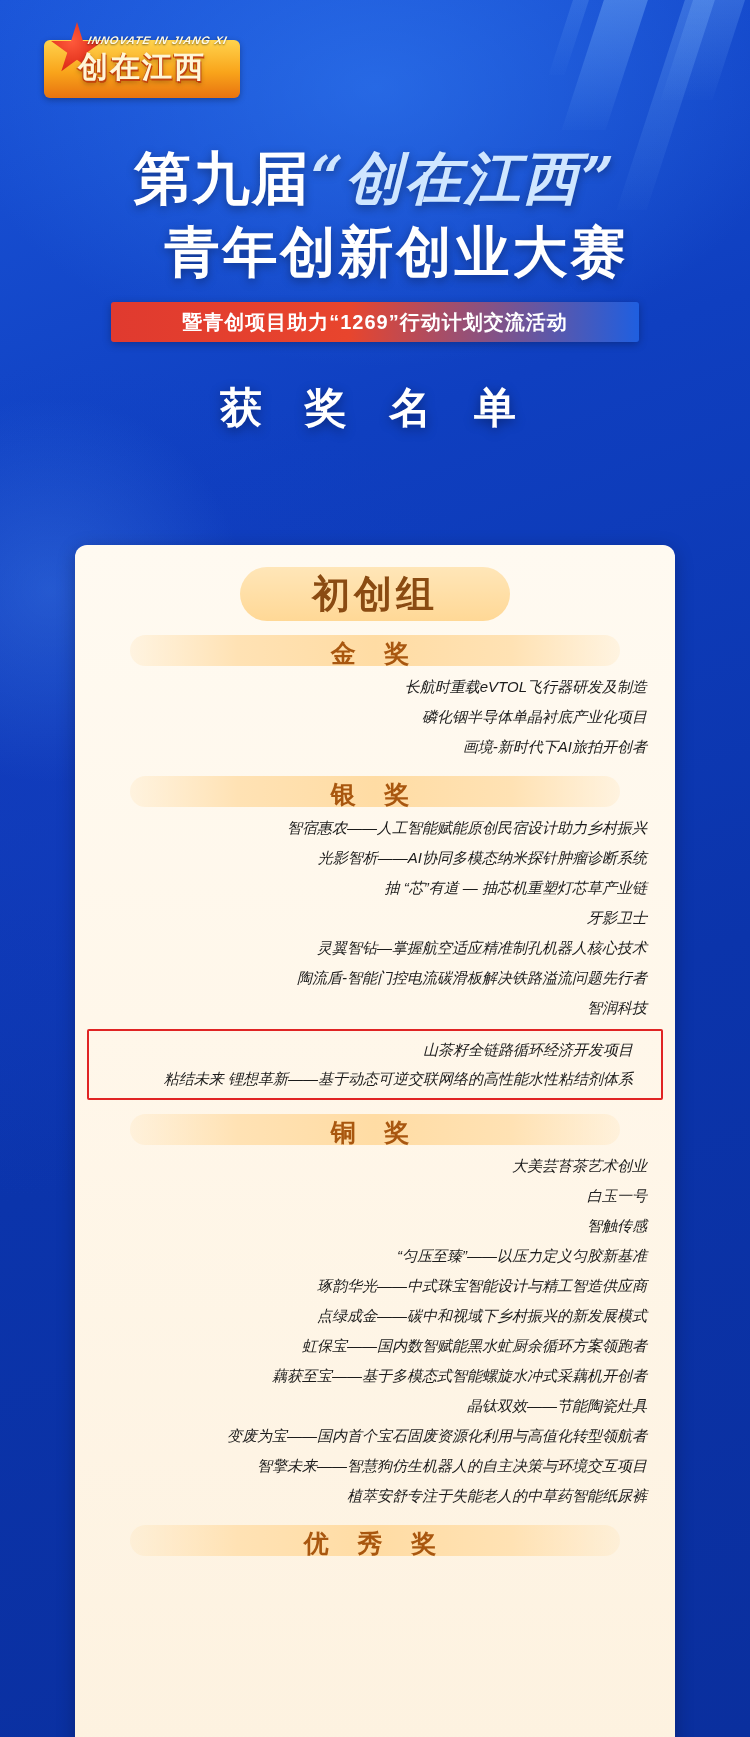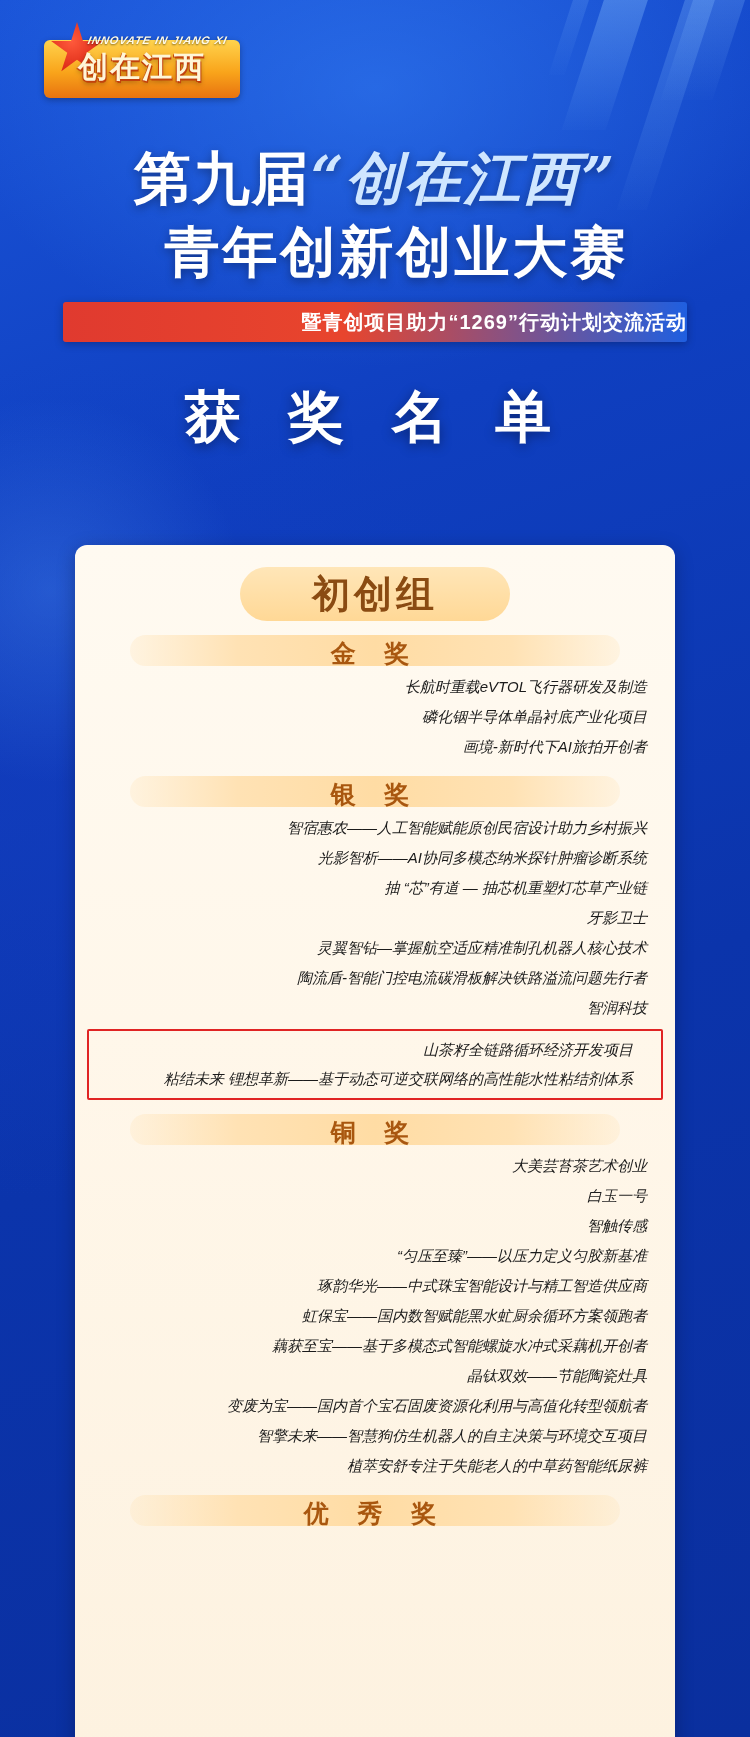--- a/index.html
+++ b/index.html
@@ -120,36 +120,35 @@
     font-weight: bold;
     color: #ffffff;
     letter-spacing: 3px;
     line-height: 72px;
     text-shadow: 0 3px 10px rgba(0,0,0,.35);
     white-space: nowrap;
     padding-left: 43px;
   }
   .subtitle-bar {
     margin: 14px auto 0;
-    width: 624px;
+    width: 528px;
     height: 40px;
     line-height: 40px;
     border-radius: 3px;
     background: linear-gradient(90deg, #e03a2f 0%, #e8452d 45%, #1f5fe0 100%);
     color: #ffffff;
     font-size: 20px;
     font-weight: bold;
     letter-spacing: 1px;
     box-shadow: 0 2px 8px rgba(0,0,0,.28);
-    text-align: right;
   }
   .awards-title {
     margin-top: 38px;
     font-family: "DejaVu Sans", sans-serif;
-    font-size: 56px;
+    font-size: 42px;
     font-weight: bold;
     letter-spacing: 14px;
     color: #ffffff;
     text-shadow: 0 3px 12px rgba(0,0,0,.4);
   }
 
   
   .card {
     position: absolute;
     left: 75px;
@@ -256,20 +255,21 @@
           <div class="entry">山茶籽全链路循环经济开发项目</div>
           <div class="entry">粘结未来 锂想革新——基于动态可逆交联网络的高性能水性粘结剂体系</div>
         </div>
         <div class="medal-bar">铜  奖</div>
         <div class="entry-list">
           <div class="entry">大美芸苔茶艺术创业</div>
           <div class="entry">白玉一号</div>
           <div class="entry">智触传感</div>
           <div class="entry">“匀压至臻”——以压力定义匀胶新基准</div>
           <div class="entry">琢韵华光——中式珠宝智能设计与精工智造供应商</div>
+          <div class="entry">点绿成金——碳中和视域下乡村振兴的新发展模式</div>
           <div class="entry">虹保宝——国内数智赋能黑水虻厨余循环方案领跑者</div>
           <div class="entry">藕获至宝——基于多模态式智能螺旋水冲式采藕机开创者</div>
           <div class="entry">晶钛双效——节能陶瓷灶具</div>
           <div class="entry">变废为宝——国内首个宝石固废资源化利用与高值化转型领航者</div>
           <div class="entry">智擎未来——智慧狗仿生机器人的自主决策与环境交互项目</div>
           <div class="entry">植萃安舒专注于失能老人的中草药智能纸尿裤</div>
         </div>
         <div class="medal-bar">优 秀 奖</div>
       </div>
   </div>

